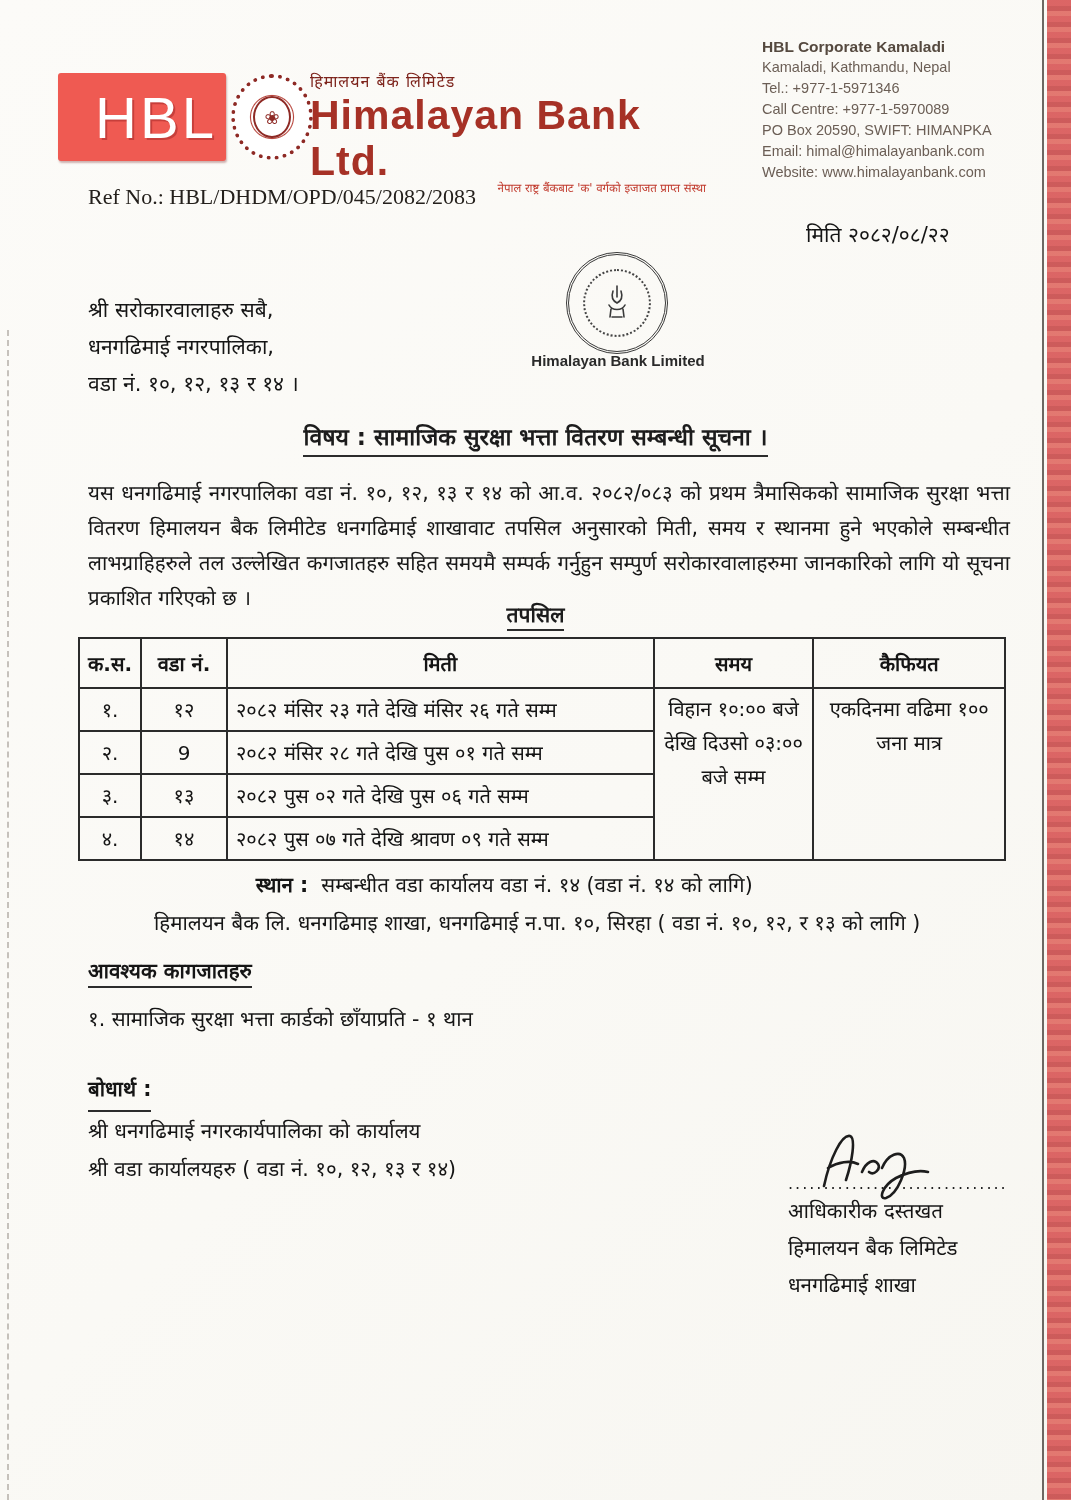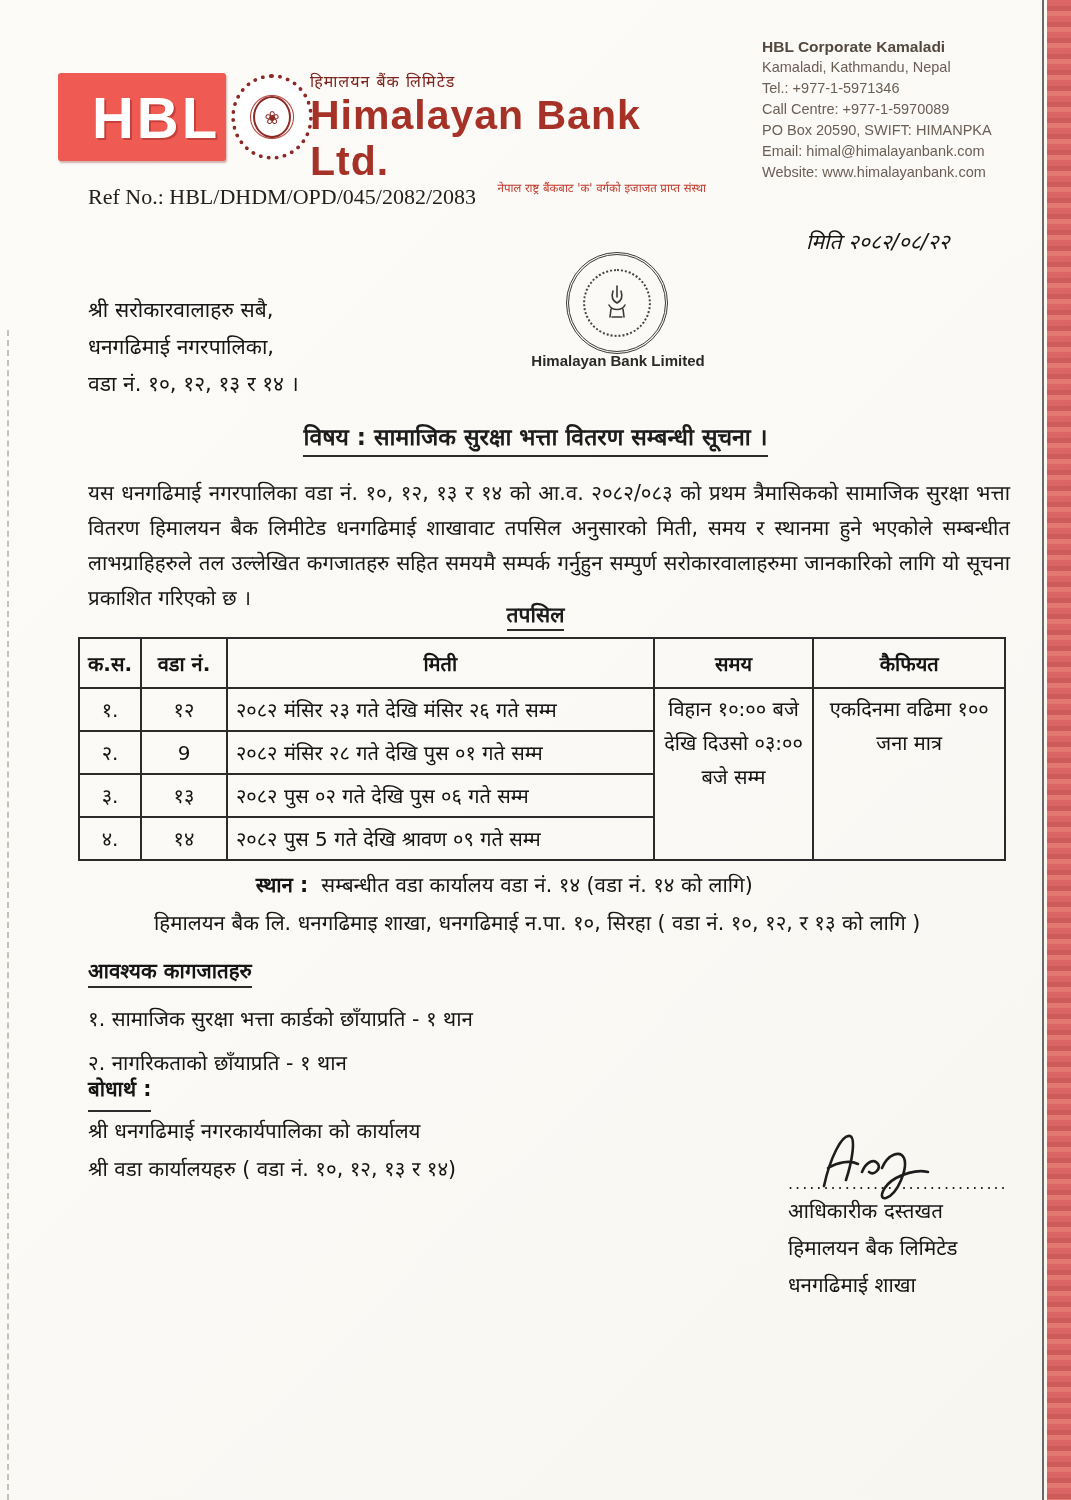--- a/index.html
+++ b/index.html
@@ -16,39 +16,39 @@
   
   .edge-line-right{position:absolute;top:0;bottom:0;left:1042px;width:2px;background:#4a443e;opacity:.8;}
   .edge-red-strip{position:absolute;top:0;bottom:0;left:1047px;width:24px;
     background:repeating-linear-gradient(180deg,#d85555 0 6px,#c84a4a 6px 11px,#e06a62 11px 16px);opacity:.9;}
   .edge-dash-left{position:absolute;top:330px;bottom:0;left:7px;width:0;border-left:2px dashed #9b948c;opacity:.55;}
 
   
   .hbl-logo{position:absolute;left:58px;top:73px;width:168px;height:88px;
     background:#ef5a52;border-radius:3px;display:flex;align-items:center;justify-content:center;
     box-shadow:1px 2px 2px rgba(120,40,40,.35);}
-  .hbl-logo span{color:#fff;font-family:"Liberation Sans",sans-serif;font-weight:700;
+  .hbl-logo span{color:#fff;font-family:"Liberation Sans",sans-serif;font-weight:400;
     font-size:58px;letter-spacing:3px;text-shadow:2px 2px 0 rgba(150,30,30,.45);margin-left:28px;}
   .rosette{position:absolute;left:231px;top:74px;width:74px;height:78px;border-radius:50%;
     border:4px dotted #8e2a25;background:radial-gradient(circle at 50% 50%, #fff 0 38%, #b8453c 40%, #fff 42%);
     display:flex;align-items:center;justify-content:center;}
   .rosette .core{width:34px;height:38px;border:2px solid #8e2a25;border-radius:50%;
     display:flex;align-items:center;justify-content:center;color:#8e2a25;font-size:18px;}
   .brand{position:absolute;left:310px;top:70px;width:400px;}
   .brand-nepali{font-size:16px;color:#7d241c;letter-spacing:1px;}
   .brand-english{font-family:"Liberation Sans",sans-serif;font-size:41px;font-weight:700;
     color:#a63126;letter-spacing:1px;line-height:46px;}
   .brand-tagline{font-size:11.5px;color:#c13b2e;text-align:right;margin-top:-4px;padding-right:4px;}
   .contact{position:absolute;left:762px;top:36px;font-family:"Liberation Sans",sans-serif;
     font-size:14.5px;line-height:21px;color:#6b5e55;}
   .contact .c-bold{font-weight:700;font-size:15.5px;color:#55493f;}
 
   .refno{position:absolute;left:88px;top:184px;font-family:"Liberation Serif",serif;
     font-size:22px;color:#24201c;}
-  .date{position:absolute;left:806px;top:227px;font-size:21px;color:#141414;font-style:italic;}
+  .date{position:absolute;left:806px;top:220px;font-size:21px;color:#141414;}
 
   
   .seal{position:absolute;left:566px;top:252px;width:96px;height:96px;border-radius:50%;
     border:3px double #3a3a3a;display:flex;align-items:center;justify-content:center;}
   .seal .seal-inner{width:64px;height:64px;border-radius:50%;border:2px dotted #444;
     display:flex;align-items:center;justify-content:center;}
   .seal-caption{position:absolute;left:513px;top:352px;width:210px;text-align:center;
     font-family:"Liberation Sans",sans-serif;font-weight:700;font-size:15px;color:#2a2a2a;}
 
   .addressee{position:absolute;left:88px;top:292px;font-size:21px;line-height:37px;color:#151515;}
@@ -176,34 +176,33 @@
         <td class="miti">२०८२ मंसिर २८ गते देखि पुस ०१ गते सम्म</td>
       </tr>
       <tr>
         <td class="c">३.</td>
         <td class="c">१३</td>
         <td class="miti">२०८२ पुस ०२ गते देखि पुस ०६ गते सम्म</td>
       </tr>
       <tr>
         <td class="c">४.</td>
         <td class="c">१४</td>
-        <td class="miti">२०८२ पुस 5 गते देखि श्रावण ०९ गते सम्म</td>
+        <td class="miti">२०८२ पुस ०७ गते देखि श्रावण ०९ गते सम्म</td>
       </tr>
     </tbody>
   </table>
 
   <div class="location">
     <div><span class="lbl">स्थान :</span>&nbsp;&nbsp;<span>सम्बन्धीत वडा कार्यालय वडा नं. १४ (वडा नं. १४ को लागि)</span></div>
     <div class="ind">हिमालयन बैक लि. धनगढिमाइ शाखा, धनगढिमाई न.पा. १०, सिरहा ( वडा नं. १०, १२, र १३  को लागि )</div>
   </div>
 
   <div class="docs">
     <div class="heading">आवश्यक कागजातहरु</div>
     <div class="item">१. सामाजिक सुरक्षा भत्ता कार्डको छाँयाप्रति - १ थान</div>
-    <div class="item">२. नागरिकताको छाँयाप्रति - १ थान</div>
   </div>
 
   <div class="cc">
     <div><span class="heading">बोधार्थ :</span></div>
     <div>श्री धनगढिमाई नगरकार्यपालिका को कार्यालय</div>
     <div>श्री वडा कार्यालयहरु ( वडा नं. १०, १२, १३ र १४)</div>
   </div>
 
   <div class="sig">
     <svg width="130" height="72" viewBox="0 0 130 72">

